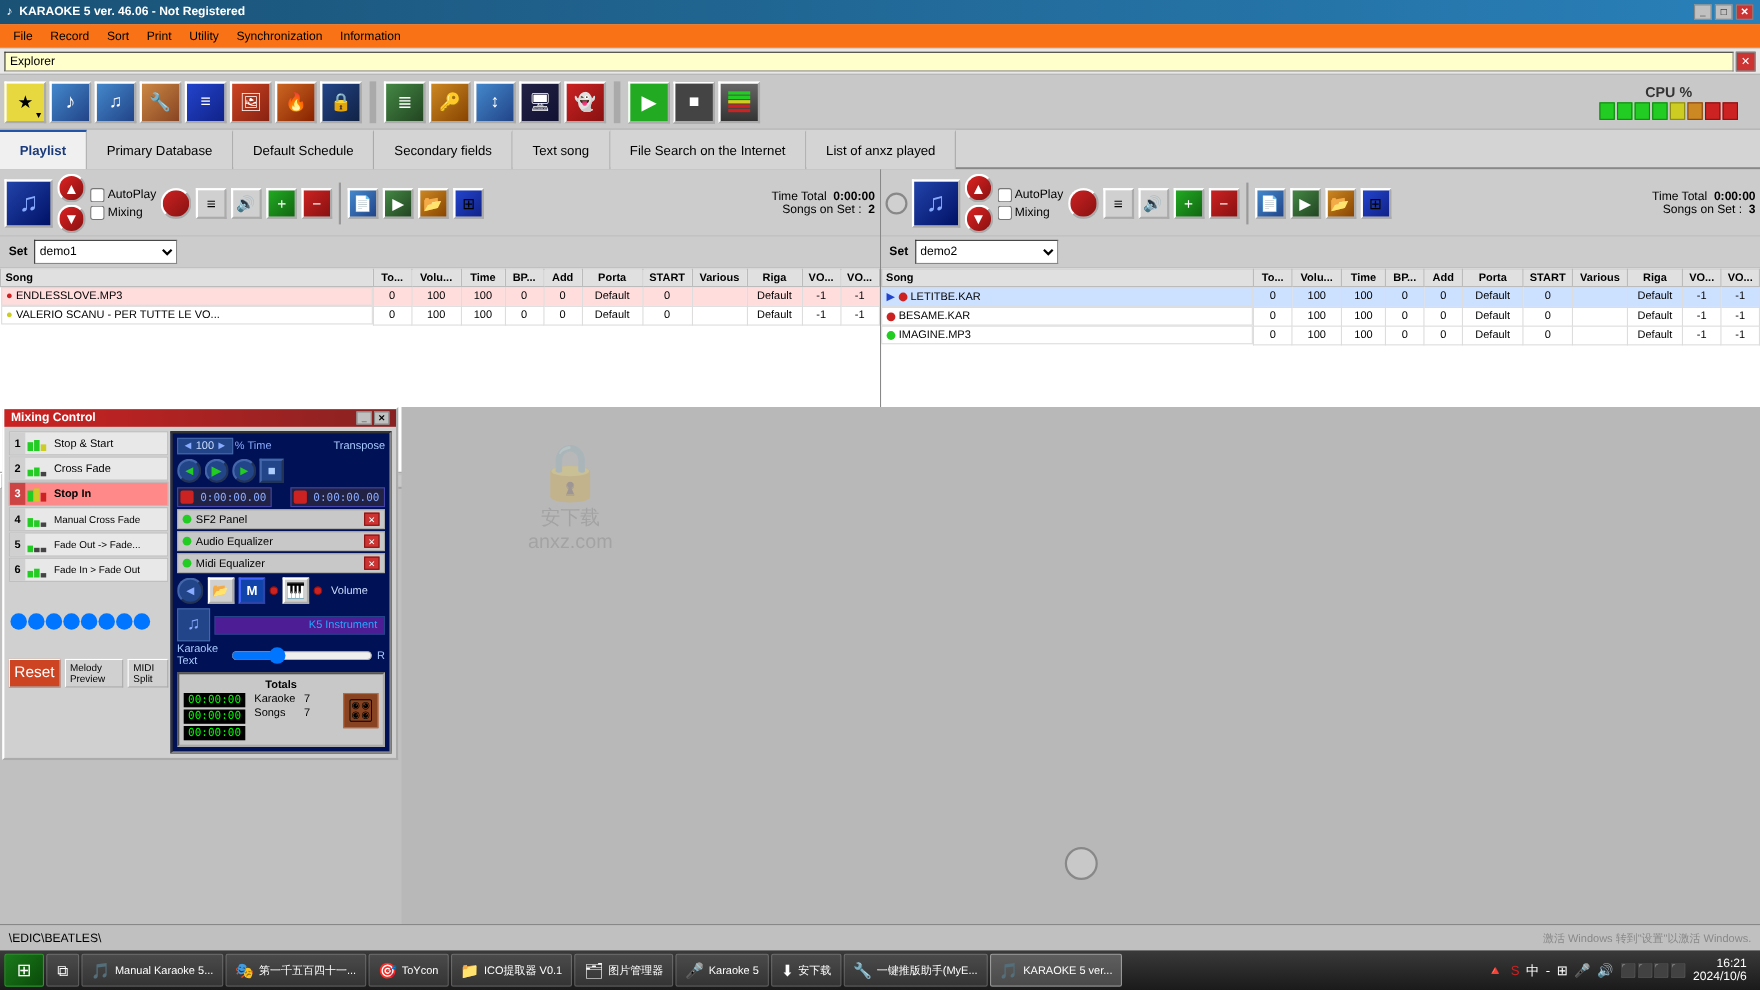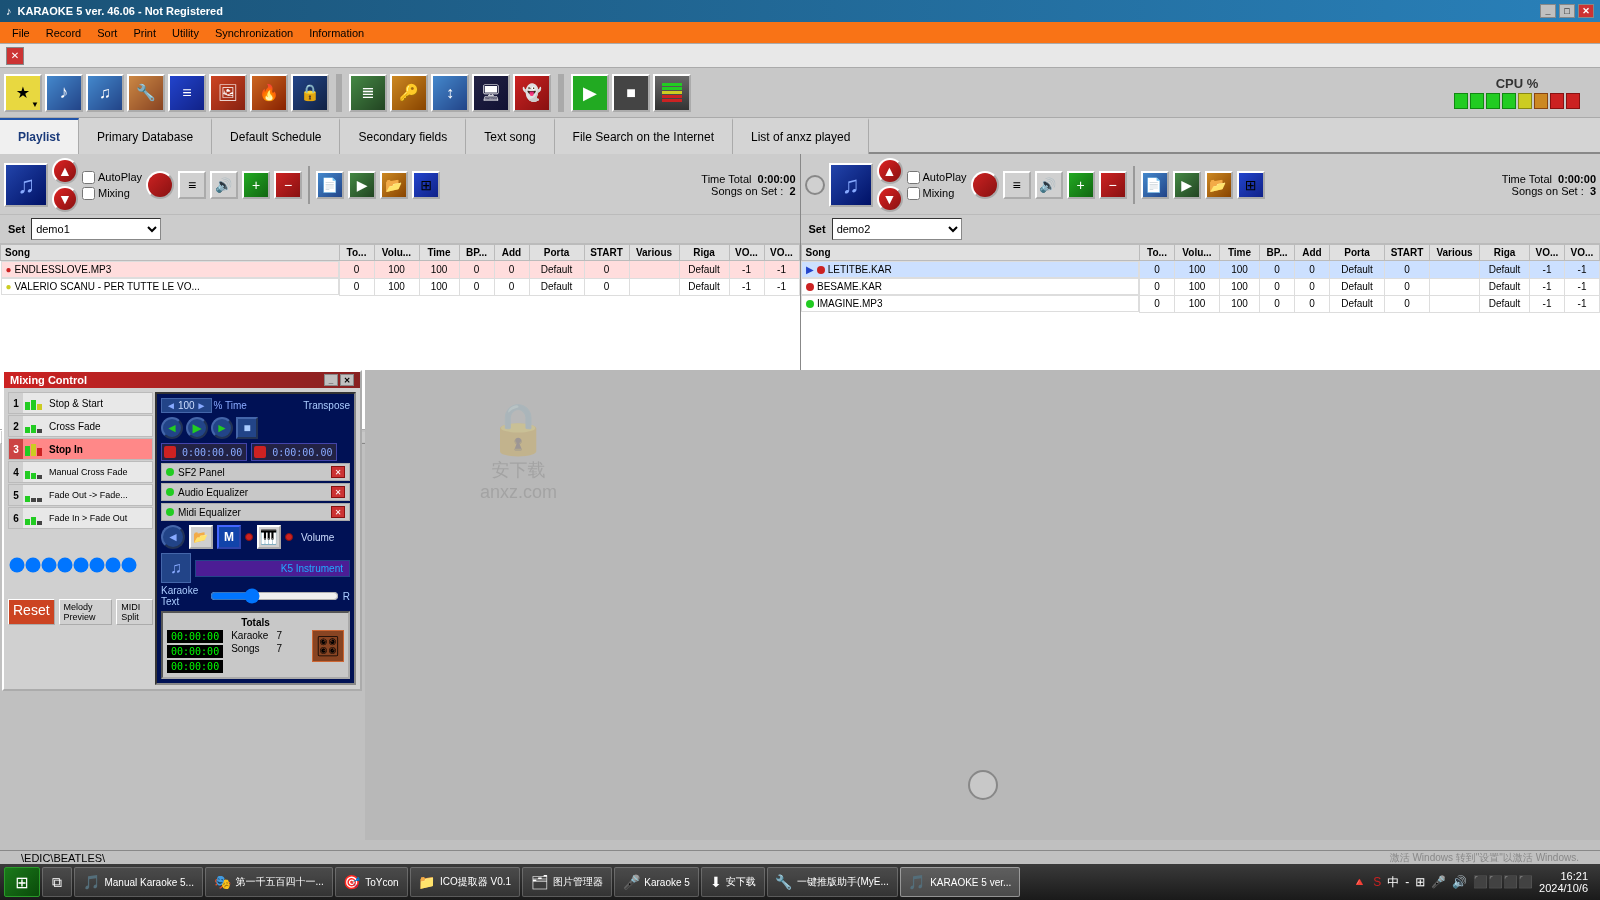--- a/index.html
+++ b/index.html
@@ -251,20 +251,21 @@
   <span class="menu-item">File</span>
   <span class="menu-item">Record</span>
   <span class="menu-item">Sort</span>
   <span class="menu-item">Print</span>
   <span class="menu-item">Utility</span>
   <span class="menu-item">Synchronization</span>
   <span class="menu-item">Information</span>
 </div>
 
 <div id="explorer-bar">
+  <input type="text" class="explorer-input" id="explorer-input" style="flex: 1 1 0%; height: 18px; background: rgb(255, 255, 204); border: 1px inset rgb(136, 136, 136); font-size: 11px; padding: 0px 4px;" value="Explorer">
   <div class="explorer-btn" style="background:#cc3333;color:white;width:18px;height:18px;border:1px solid #888;display:flex;align-items:center;justify-content:center;font-size:10px;margin-left:2px;cursor:pointer;">✕</div>
 </div>
 
 <div id="toolbar">
 
   <div class="tb-btn" style="background:#e8d840;position:relative;">
     <span style="font-size:16px;">★</span>
     <span style="font-size:8px;position:absolute;bottom:1px;right:1px;">▼</span>
   </div>
 
@@ -705,21 +706,21 @@
         <div style="margin-left:auto;color:#aaccff;font-size:10px;">Transpose</div>
       </div>
 
       <div style="display:flex;gap:3px;margin-bottom:4px;">
         <div style="width:22px;height:22px;background:#224488;border:2px outset #4466aa;border-radius:50%;display:flex;align-items:center;justify-content:center;color:#22cc22;font-size:12px;cursor:pointer;">◄</div>
         <div style="width:22px;height:22px;background:#224488;border:2px outset #4466aa;border-radius:50%;display:flex;align-items:center;justify-content:center;color:#22cc22;font-size:12px;cursor:pointer;">▶</div>
         <div style="width:22px;height:22px;background:#224488;border:2px outset #4466aa;border-radius:50%;display:flex;align-items:center;justify-content:center;color:#22cc22;font-size:12px;cursor:pointer;">►</div>
         <div style="width:22px;height:22px;background:#224488;border:2px outset #4466aa;display:flex;align-items:center;justify-content:center;color:#aaccff;font-size:12px;cursor:pointer;">■</div>
       </div>
 
-      <div style="display:flex;gap:4px;margin-bottom:2px;">
+      <div style="display:flex;gap:4px;margin-bottom:2px;justify-content:space-between;">
         <div style="background:#222244;border:1px solid #4444aa;padding:2px 4px;position:relative;">
           <div style="width:12px;height:12px;background:#cc2222;border-radius:2px;position:absolute;top:2px;left:2px;"></div>
           <span style="font-family:monospace;color:#88aaff;font-size:10px;margin-left:16px;">0:00:00.00</span>
         </div>
         <div style="background:#222244;border:1px solid #4444aa;padding:2px 4px;position:relative;">
           <div style="width:12px;height:12px;background:#cc2222;border-radius:2px;position:absolute;top:2px;left:2px;"></div>
           <span style="font-family:monospace;color:#88aaff;font-size:10px;margin-left:16px;">0:00:00.00</span>
         </div>
       </div>
 
@@ -790,21 +791,21 @@
 <div id="watermark" style="position:absolute;top:400px;left:480px;opacity:0.25;text-align:center;pointer-events:none;z-index:5;">
   <div style="font-size:50px;color:#888;">🔒</div>
   <div style="font-size:18px;color:#666;font-family:sans-serif;">安下载<br>anxz.com</div>
 </div>
 
 <div style="position:absolute;top:370px;left:365px;right:0;bottom:60px;background:#b8b8b8;">
 
   <div style="position:absolute;bottom:40px;left:50%;transform:translateX(-50%);width:30px;height:30px;border-radius:50%;border:2px solid #888;background:#c8c8c8;"></div>
 </div>
 
-<div id="status-bar" style="position:absolute;bottom:36px;left:0;right:0;height:14px;background:#c0c0c0;border-top:1px solid #888;display:flex;align-items:center;padding:0 21px;font-size:11px;">
+<div id="status-bar" style="position:absolute;bottom:36px;left:0;right:0;height:24px;background:#c0c0c0;border-top:1px solid #888;display:flex;align-items:center;padding:0 8px;font-size:11px;">
   <span>\EDIC\BEATLES\</span>
   <span style="margin-left:auto;color:#888;font-size:10px;">激活 Windows  转到"设置"以激活 Windows.</span>
 </div>
 
 <div id="taskbar" style="position:absolute;bottom:0;left:0;right:0;height:36px;background:linear-gradient(to bottom,#3a3a3a,#1a1a1a);display:flex;align-items:center;padding:0 4px;gap:2px;z-index:100;">
 
   <div style="width:36px;height:30px;background:linear-gradient(135deg,#1a7a1a,#0a4a0a);border-radius:2px;display:flex;align-items:center;justify-content:center;color:white;font-size:16px;cursor:pointer;border:1px solid #2a9a2a;">⊞</div>
 
   <div style="width:30px;height:30px;background:rgba(255,255,255,0.1);border:1px solid rgba(255,255,255,0.2);border-radius:2px;display:flex;align-items:center;justify-content:center;font-size:14px;cursor:pointer;color:white;">⧉</div>
 

